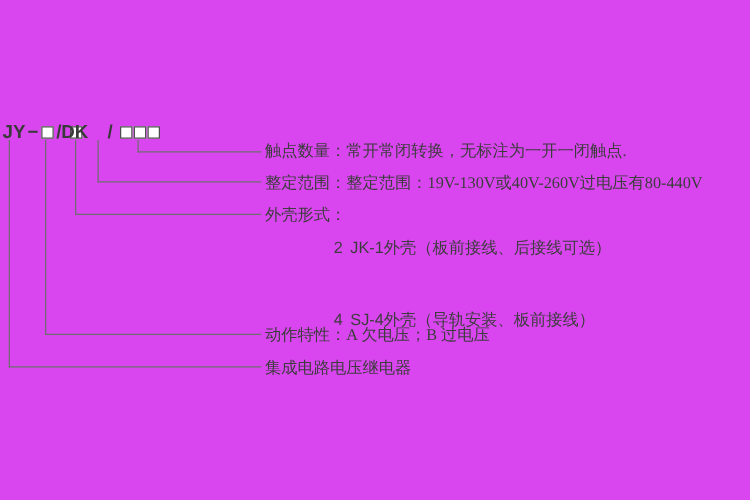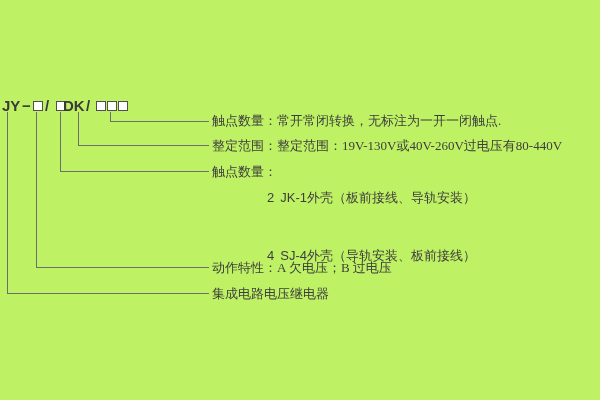--- a/index.html
+++ b/index.html
@@ -5,21 +5,21 @@
   html, body { margin: 0; padding: 0; }
   body {
     width: 600px; height: 400px;
     background: #ffffff;
     overflow: hidden;
     font-family: "Liberation Sans", "DejaVu Sans", sans-serif;
   }
   .stage {
     position: relative;
     width: 600px; height: 400px;
-    background: #bef264;
+    background: #d946ef;
   }
   
   .mseg {
     position: absolute;
     top: 98px;
     color: #3a3a3a;
     font-size: 15px;
     line-height: 15px;
     font-weight: 600;
     white-space: nowrap;
@@ -64,40 +64,40 @@
 </head>
 <body>
 
 <div class="stage">
 
   <span class="mseg" style="left:2px">JY</span>
   <span class="mseg" style="left:22px">−</span>
   <span class="pbox" style="left:33px"></span>
   <span class="mseg" style="left:45px">/</span>
   <span class="pbox" style="left:56px"></span>
-  <span class="mseg" style="left:63px">DK</span>
+  <span class="mseg" style="left:49px">DK</span>
   <span class="mseg" style="left:86px">/</span>
   <span class="pbox" style="left:96px"></span>
   <span class="pbox" style="left:107px"></span>
   <span class="pbox" style="left:118px"></span>
 
   <div class="conn" style="left:110px; top:112px; width:98px;  height:9px"></div>
   <div class="conn" style="left:78px;  top:112px; width:130px; height:33px"></div>
   <div class="conn" style="left:60px;  top:112px; width:148px; height:59px"></div>
   <div class="conn" style="left:36px;  top:112px; width:172px; height:155px"></div>
   <div class="conn" style="left:7px;   top:112px; width:201px; height:181px"></div>
 
   <div class="lbl" style="left:212px; top:113px">触点数量：常开常闭转换，无标注为一开一闭触点.</div>
 
   <div class="lbl" style="left:212px; top:138px">整定范围：整定范围：19V-130V或40V-260V过电压有80-440V</div>
 
-  <div class="lbl" style="left:212px; top:164px">触点数量：</div>
+  <div class="lbl" style="left:212px; top:164px">外壳形式：</div>
 
   <div class="opt" style="top:190px">
-    <span class="code">2</span><span>JK-1外壳（板前接线、导轨安装）</span>
+    <span class="code">2</span><span>JK-1外壳（板前接线、后接线可选）</span>
   </div>
   <div class="opt" style="top:248px">
     <span class="code">4</span><span>SJ-4外壳（导轨安装、板前接线）</span>
   </div>
 
   <div class="lbl" style="left:212px; top:260px">动作特性：A 欠电压；B 过电压</div>
 
   <div class="lbl" style="left:212px; top:286px">集成电路电压继电器</div>
 
 </div>

